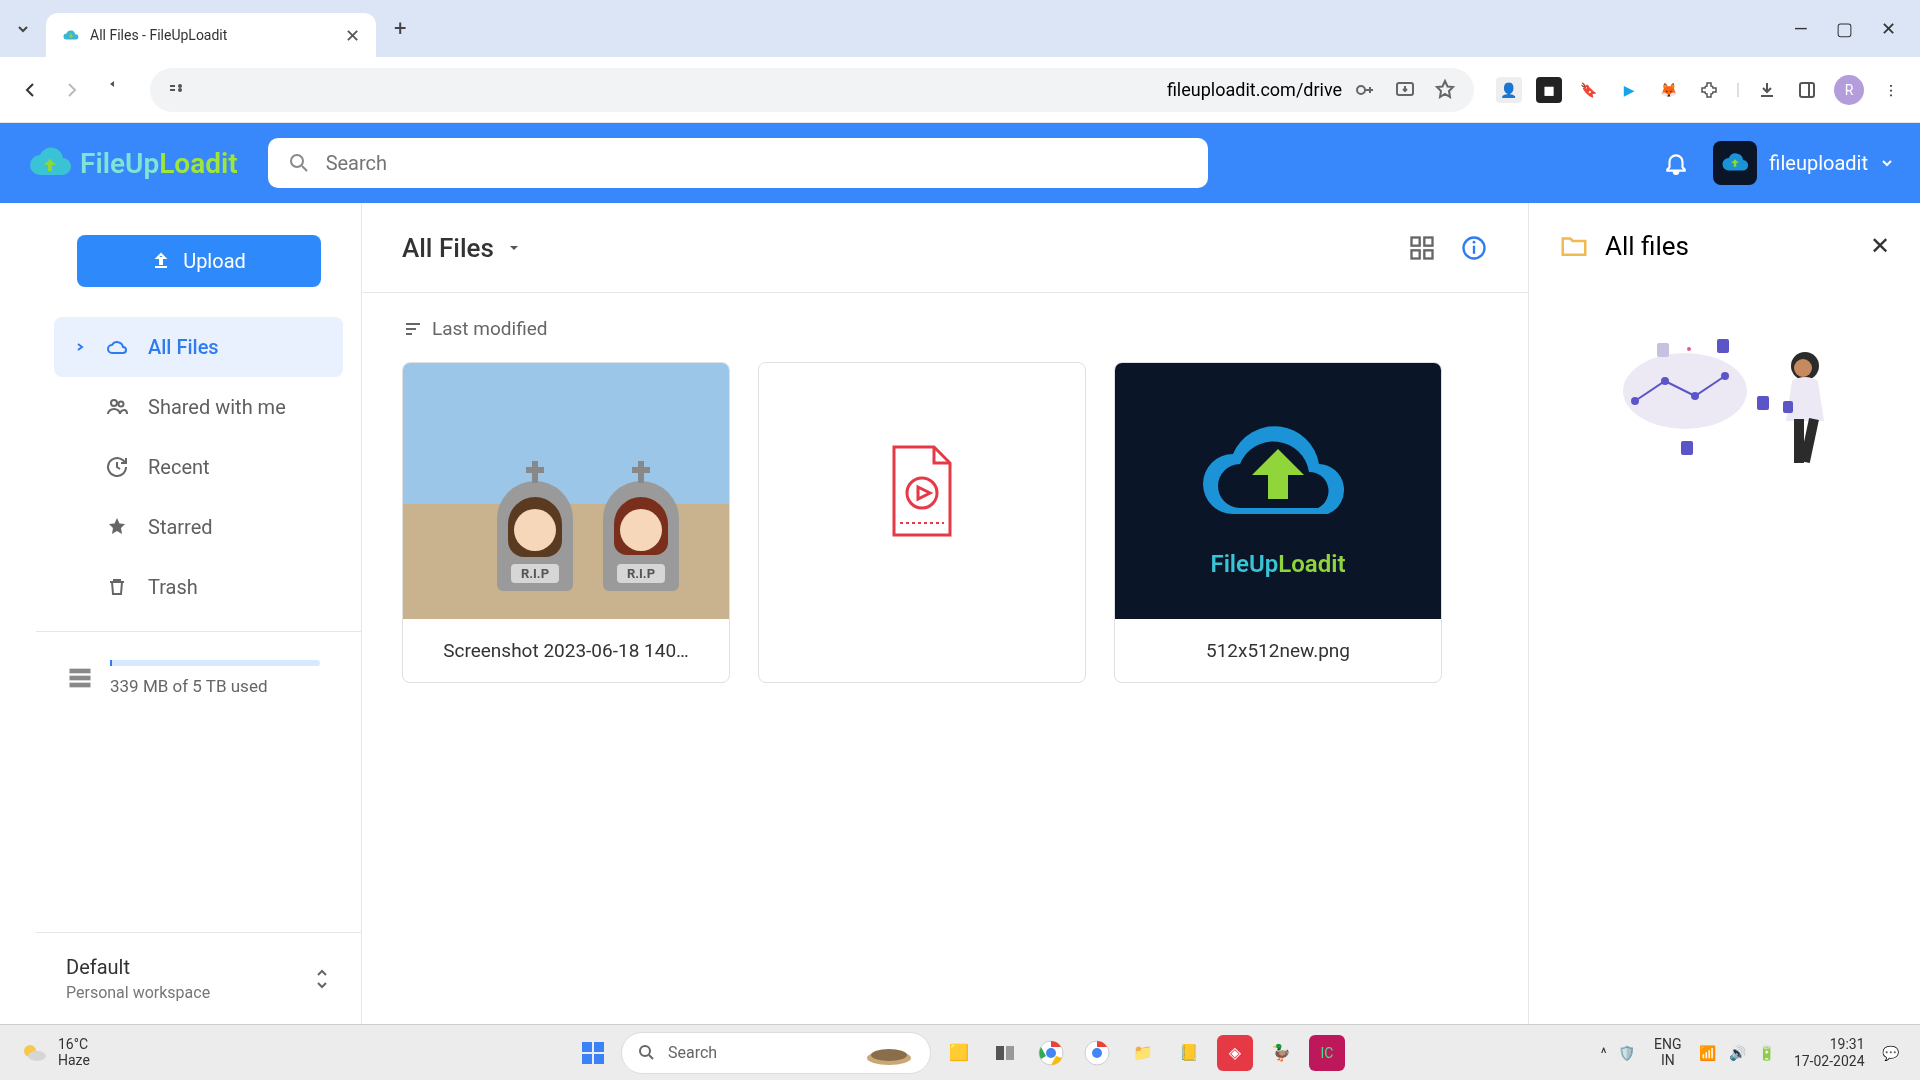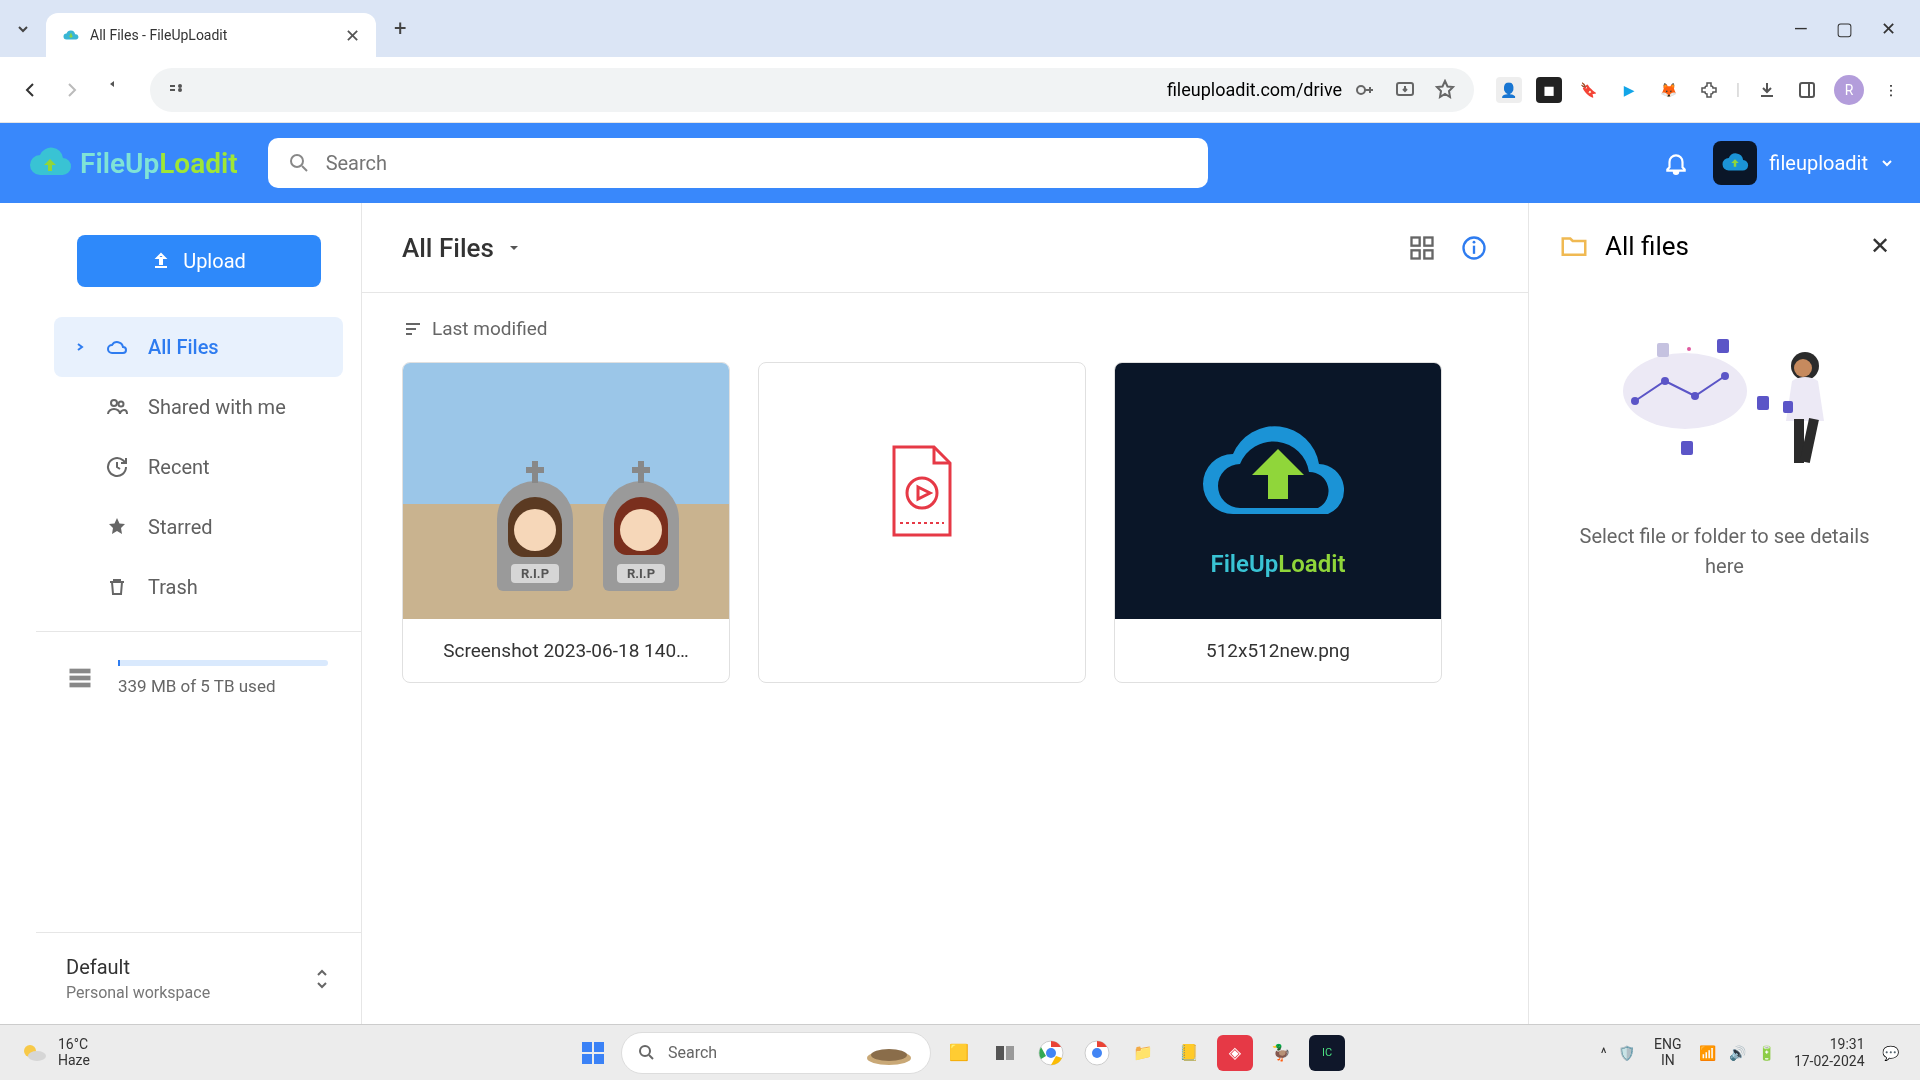--- a/index.html
+++ b/index.html
@@ -41,21 +41,21 @@
 
 
 .main { display:flex; height: calc(100% - 57px - 66px - 80px - 56px); }
 .sidebar { width: 362px; border-right:1px solid #e6e6e6; display:flex; flex-direction:column;padding-left:36px; }
 .upload-btn { margin: 32px auto 30px; background:#2e89fa; color:#fff; border:none; border-radius:8px; width:244px; height:52px; font-size:20px; display:flex; align-items:center; justify-content:center; gap:12px; }
 .nav-list { padding:0 18px; }
 .nav-item { display:flex; align-items:center; gap:18px; padding:18px 20px; border-radius:8px; color:#606060; font-size:20px; }
 .nav-item.active { background:#e8f1fd; color:#2e7cf0; font-weight:500; }
 .nav-item .arrow { width:12px; color:#888; }
 .nav-item .nav-icon { width:26px; display:flex; justify-content:center; }
-.storage { border-top:1px solid #e6e6e6; margin-top:14px; padding:28px 30px; display:flex; gap:24px; align-items:center; }
+.storage { border-top:1px solid #e6e6e6; margin-top:14px; padding:28px 30px; display:flex; gap:16px; align-items:center; }
 .storage-bar-wrap { flex:1; }
 .storage-bar { width:210px; height:6px; background:#d9e9fd; border-radius:3px; margin-bottom:10px; }
 .storage-bar-fill { width:2px; height:100%; background:#2e7cf0; }
 .storage-text { font-size:17px; color:#666; }
 .workspace { margin-top:auto; border-top:1px solid #e6e6e6; padding:22px 30px; display:flex; align-items:center; justify-content:space-between; }
 .ws-title { font-size:20px; color:#333; }
 .ws-sub { font-size:16px; color:#777; margin-top:4px; }
 
 .content { flex:1; display:flex; }
 .file-area { flex:1; display:flex; flex-direction:column; }
@@ -413,21 +413,20 @@
           <circle cx="94" cy="48" r="2" fill="#e05aa0"></circle>
 
           <circle cx="210" cy="65" r="14" fill="#2b2b2b"></circle>
           <circle cx="208" cy="67" r="9" fill="#c68a5e"></circle>
           <path d="M197 80 q13 -8 26 0 l6 40 h-38z" fill="#ece9f5"></path>
           <rect x="199" y="118" width="10" height="44" fill="#2b2b2b"></rect>
           <rect x="214" y="118" width="10" height="44" fill="#2b2b2b" transform="rotate(12 219 118)"></rect>
           <rect x="188" y="100" width="10" height="12" rx="2" fill="#5b55c7"></rect>
         </svg>
       </div>
-      <div class="details-hint">Select file or folder to see details here</div>
     </div>
   </div>
 </div>
 
 <div class="taskbar">
   <div class="weather">
     <svg class="weather-icon" viewBox="0 0 28 28">
         <circle cx="10" cy="12" r="6" fill="#f7c948"></circle>
         <ellipse cx="17" cy="17" rx="9" ry="5" fill="#d6d6d6"></ellipse>
       </svg>
@@ -476,21 +475,21 @@
         <svg width="30" height="30" viewBox="0 0 30 30">
           <circle cx="15" cy="15" r="12" fill="#fff" stroke="#ccc"></circle>
           <circle cx="15" cy="15" r="5" fill="#4285f4"></circle>
           <path d="M15 3a12 12 0 0110 6H15z" fill="#ea4335"></path>
         </svg>
       </div>
     <div class="task-icon">📁</div>
     <div class="task-icon">📒</div>
     <div class="task-icon" style="background:#e63946;color:#fff">◈</div>
     <div class="task-icon">🦆</div>
-    <div class="task-icon" style="background:#0f172a;color:#4ade80;font-size:11px">IC</div>
+    <div class="task-icon" style="background:#be185d;color:#4ade80;font-size:14px">IC</div>
   </div>
   <div class="taskbar-right">
     <div class="tray-icons">
       <span>^</span>
       <span>🛡️</span>
     </div>
     <div style="line-height:1.1;text-align:center">
       <div>ENG</div>
         <div>IN</div>
     </div>

